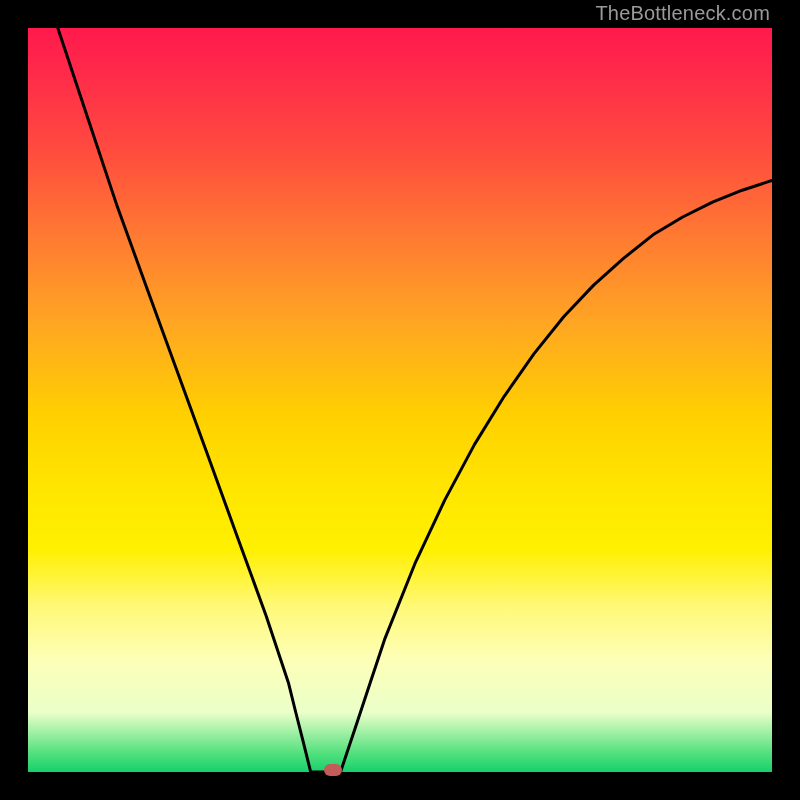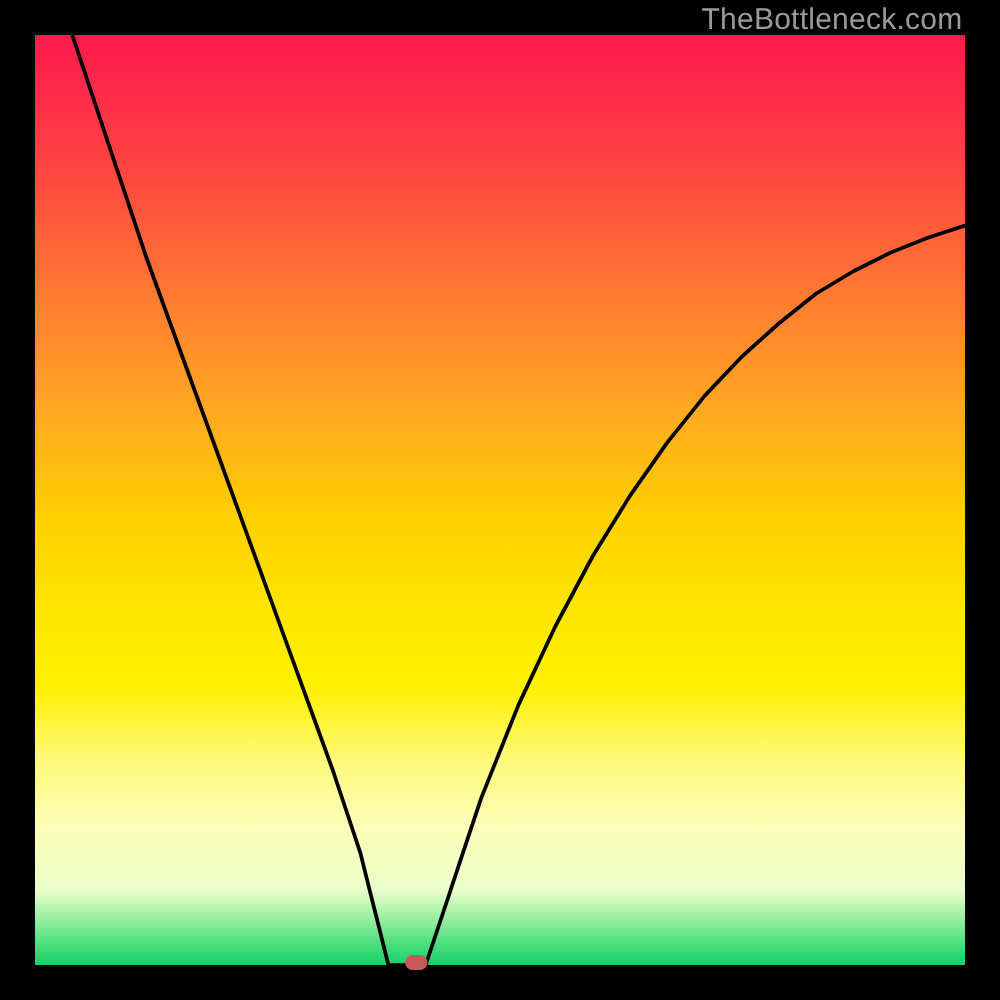--- a/index.html
+++ b/index.html
@@ -39,21 +39,21 @@
       #eaffc9 92%,
       #52e07e 97.5%,
       #16d06b 100%
     );
   }
   .watermark {
     position: absolute;
     top: 2px;
     right: 30px;
     color: #9a9a9a;
-    font-size: 24px;
+    font-size: 20px;
     font-weight: 500;
     letter-spacing: 0.2px;
   }
   svg.curve {
     position: absolute;
     top: 0; left: 0;
     width: 744px; height: 744px;
   }
   .marker {
     position: absolute;

